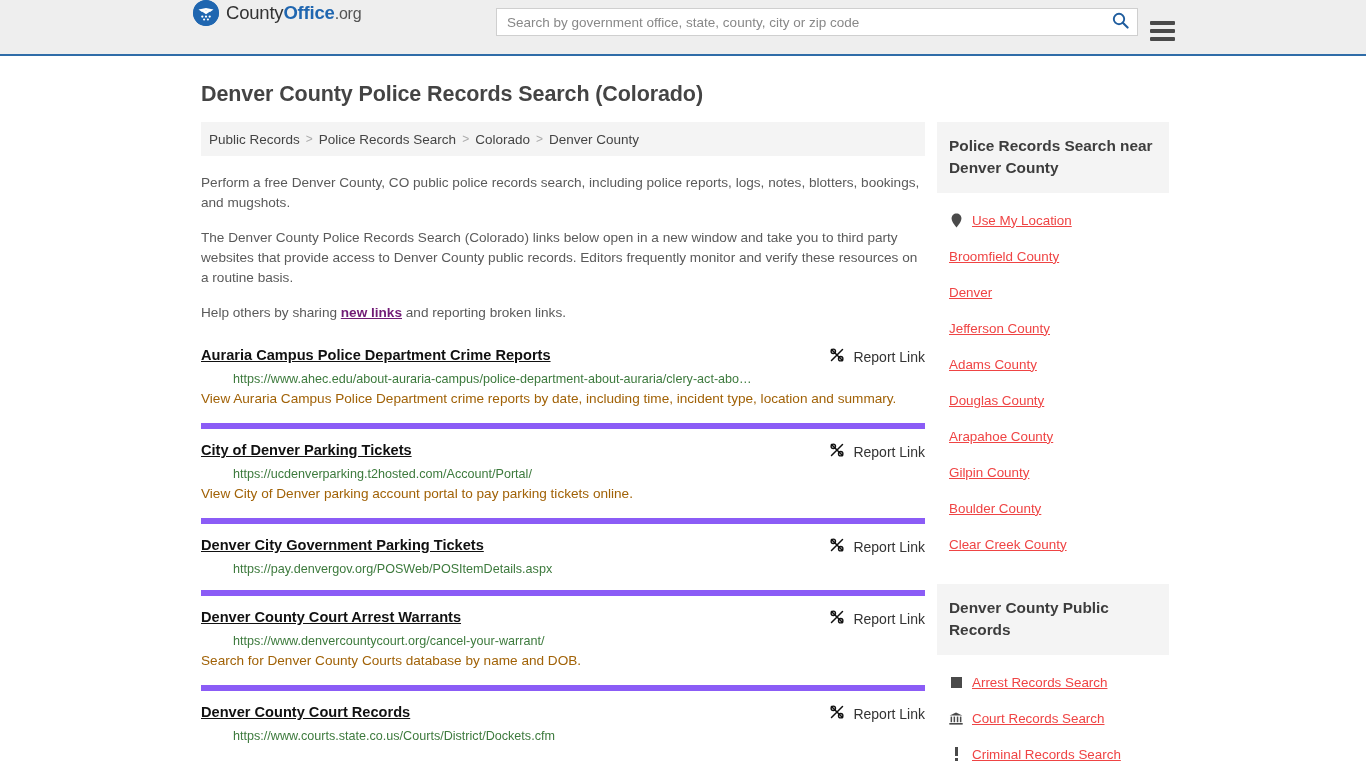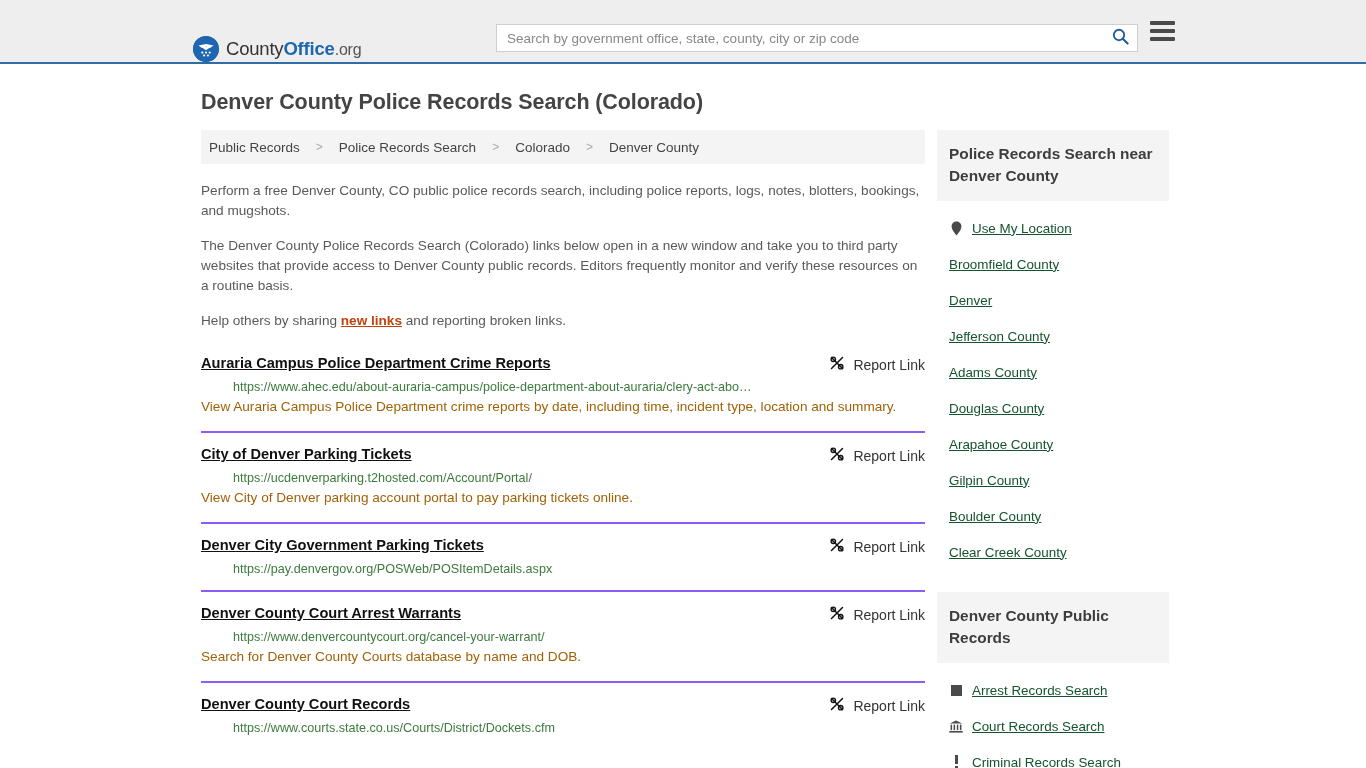--- a/index.html
+++ b/index.html
@@ -7,25 +7,25 @@
   html, body {
     margin: 0; padding: 0;
     width: 1366px; height: 768px;
     overflow: hidden;
     background: #ffffff;
     font-family: "Liberation Sans", sans-serif;
   }
 
   
   .site-header {
-    height: 64px;
+    height: 56px;
     background: #eeeeee;
     border-bottom: 2px solid #2f6ca8;
     display: flex;
-    align-items: flex-end;
+    align-items: flex-start;
     position: relative;
   }
   .logo-wrap {
     display: flex;
     align-items: center;
     margin-left: 193px;
     gap: 7px;
     cursor: pointer;
   }
   .logo-mark {
@@ -44,21 +44,21 @@
     font-family: "Liberation Sans", sans-serif;
     white-space: nowrap;
   }
   .logo-text .b { color: #1f66b0; font-weight: 700; }
   .logo-text .c { color: #333; font-weight: 400; }
   .logo-text .org { color: #555; font-size: 16px; }
 
   .search-wrap {
     position: absolute;
     left: 496px;
-    top: 24px;
+    top: 8px;
     width: 642px;
     height: 28px;
     background: #fff;
     border: 1px solid #cfcfcf;
     display: flex;
     align-items: center;
   }
   .search-input {
     flex: 1;
     border: 0;
@@ -117,40 +117,40 @@
   .side-col { width: 232px; margin-left: 12px; }
 
   
   .breadcrumb {
     background: #f4f4f4;
     height: 34px;
     display: flex;
     align-items: center;
     padding: 0 8px;
     font-size: 13.5px;
-    gap: 16px;
+    gap: 6px;
   }
   .breadcrumb a { color: #444; text-decoration: none; cursor: pointer; }
   .breadcrumb .sep { color: #aaa; font-size: 12px; }
   .breadcrumb .cur { color: #444; }
 
   .intro {
     color: #5a5a5a;
     font-size: 13.6px;
     line-height: 20px;
     margin: 17px 0 0 0;
   }
   .intro + .intro { margin-top: 15px; }
-  .intro a { color: #c2410c; text-decoration: underline; font-weight: 700; cursor: pointer; }
+  .intro a { color: #701a75; text-decoration: underline; font-weight: 700; cursor: pointer; }
 
   
   .results { margin-top: 17px; }
   .result {
     padding: 12px 0 13px 0;
-    border-top: 2px solid #8b5cf6;
+    border-top: 6px solid #8b5cf6;
   }
   .result:first-child { border-top: 0; padding-top: 6px; }
   .result-head {
     display: flex;
     align-items: flex-start;
     justify-content: space-between;
   }
   .result-title {
     font-size: 14.6px;
     font-weight: 700;
@@ -196,21 +196,21 @@
   }
   .side-list { margin: 0; padding: 0; list-style: none; }
   .side-list li {
     display: flex;
     align-items: center;
     gap: 9px;
     padding: 0 12px;
     height: 36px;
   }
   .side-list li a {
-    color: #14532d;
+    color: #ef4444;
     font-size: 13.4px;
     text-decoration: underline;
     cursor: pointer;
   }
   .side-icon {
     width: 14px;
     display: flex; align-items: center; justify-content: center;
     flex: none;
     color: #4a4a4a;
   }

